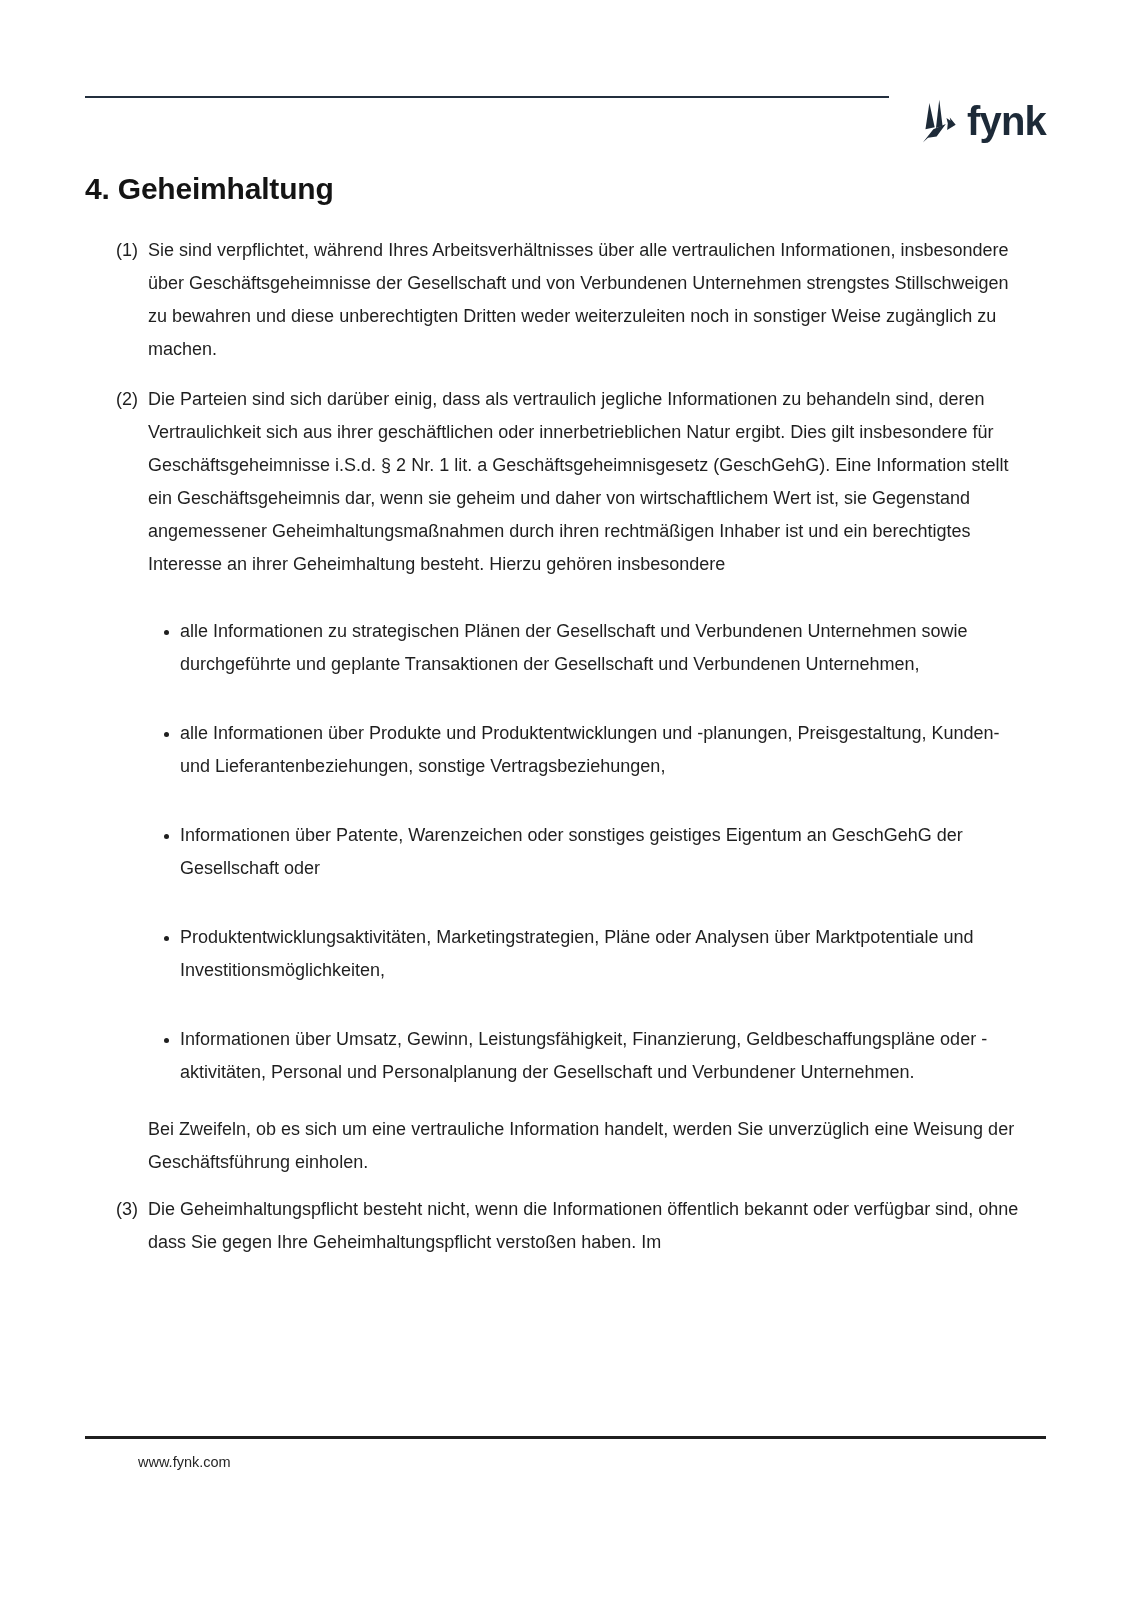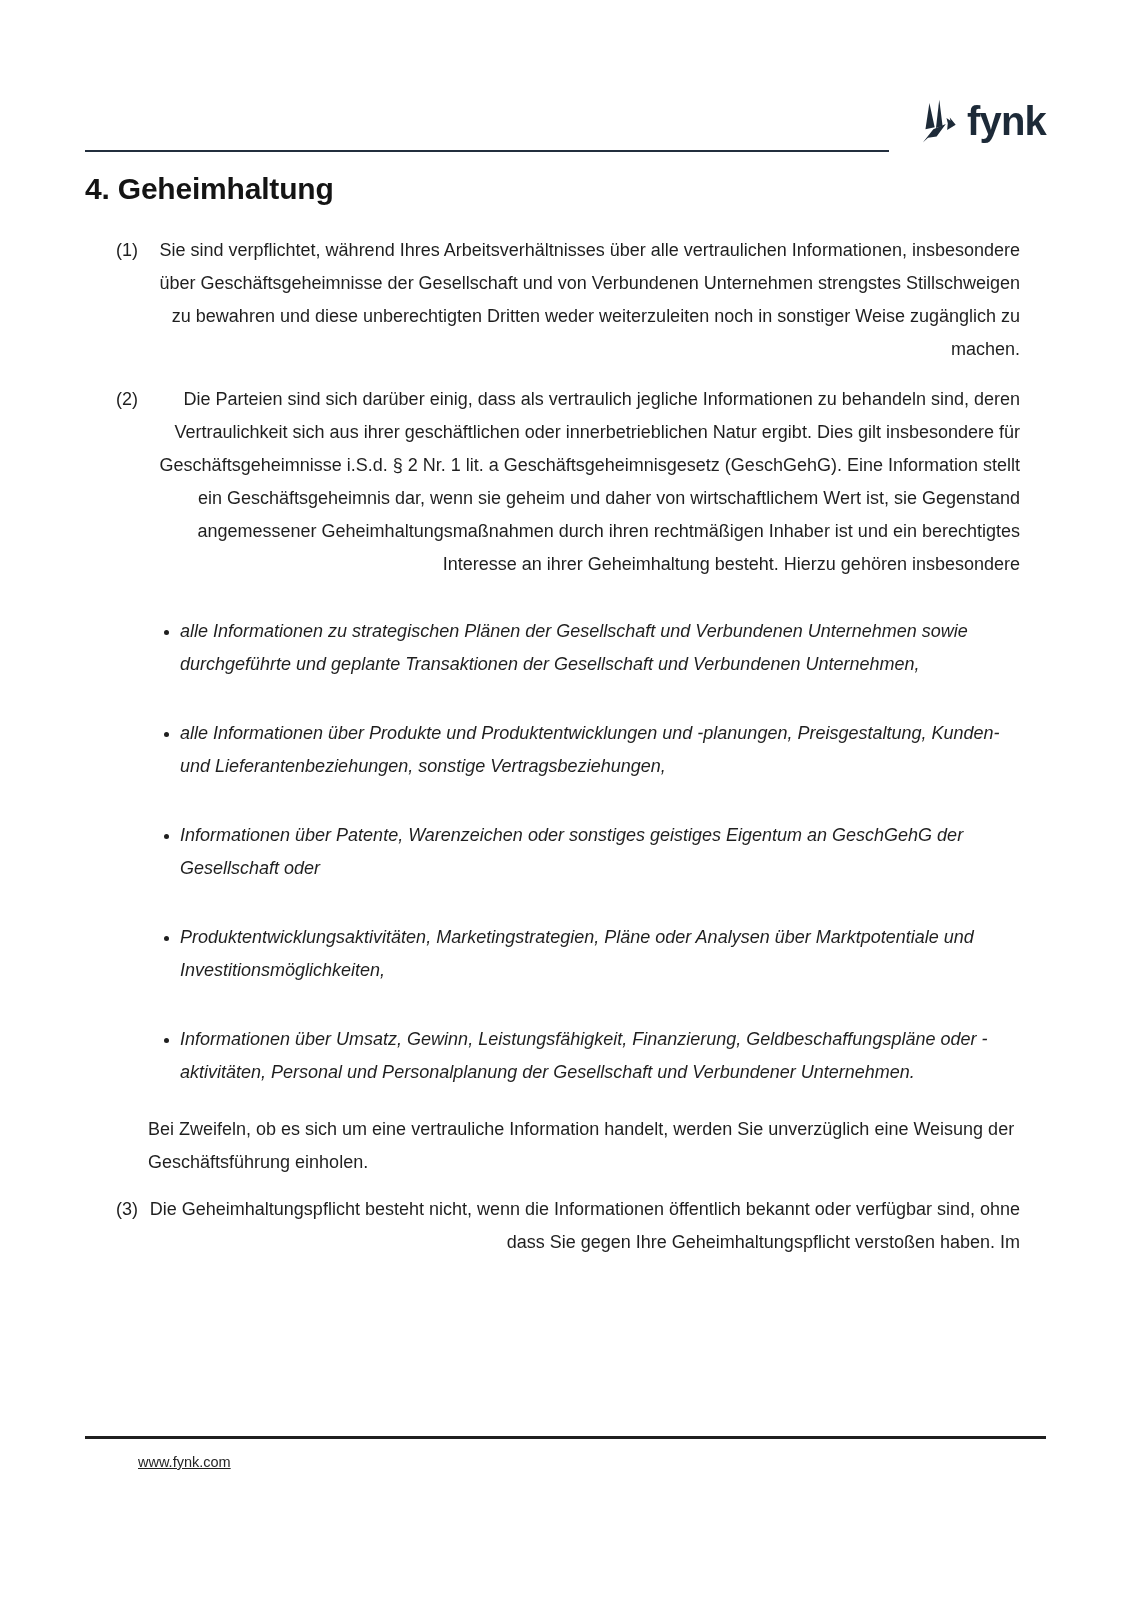--- a/index.html
+++ b/index.html
@@ -7,46 +7,46 @@
   body {
     width:1131px; height:1600px;
     position:relative;
     font-family:"Liberation Sans", sans-serif;
     color:#1f1f1f;
     overflow:hidden;
   }
   .page { position:absolute; inset:0; padding:0 85px; }
 
   
-  .page-header { display:flex; align-items:flex-end; gap:22px; padding-top:96px; }
+  .page-header { display:flex; align-items:flex-start; gap:22px; padding-top:96px; }
   .header-rule { flex:1; height:2px; background:#232f3e; }
   .brand { display:flex; align-items:center; gap:10px; color:#1d2a38; }
   .bird { display:block; }
   .wordmark { font-size:40px; font-weight:700; letter-spacing:-0.8px; line-height:1; padding-bottom:6px; }
 
   
   .heading { margin-top:18px; font-size:30px; font-weight:700; color:#141414; letter-spacing:-0.2px; line-height:38px; }
 
   
   .clauses { margin-top:26px; padding-left:31px; font-size:18px; line-height:33px; }
   .clause { display:flex; }
   .clause .num { flex:0 0 25px; margin-right:7px; }
-  .clause .text { flex:1; max-width:872px;text-align:right; }
+  .clause .text { flex:1; max-width:872px; }
   .clause.second { margin-top:17px; }
   .clause.third { margin-top:14px; }
 
   .bullets { margin-top:34px; margin-left:46px; padding-left:18px; list-style:disc outside; }
-  .bullets li { max-width:842px;font-style:italic; }
+  .bullets li { max-width:842px; }
   .bullets li + li { margin-top:36px; }
   .bullets li::marker { color:#1f1f1f; font-size:15px; }
 
   .note { margin-top:24px; margin-left:32px; max-width:872px; }
 
   
-  .page-footer { position:absolute; left:85px; right:85px; top:1436px;text-decoration:underline; }
+  .page-footer { position:absolute; left:85px; right:85px; top:1436px; }
   .footer-rule { height:3px; background:#1f1f1f; }
   .footer-links { padding-left:53px; padding-top:11px; font-size:14.5px; line-height:25px; color:#262626; }
 </style>
 </head>
 <body>
 
 <div class="page">
 
   <header class="page-header">
     <div class="header-rule"></div>

